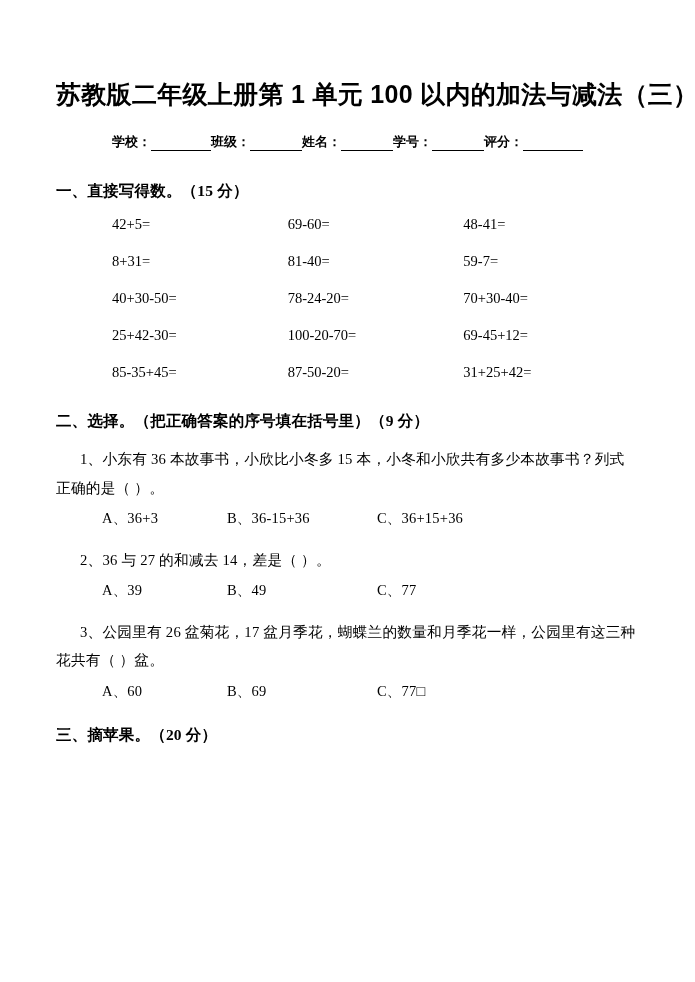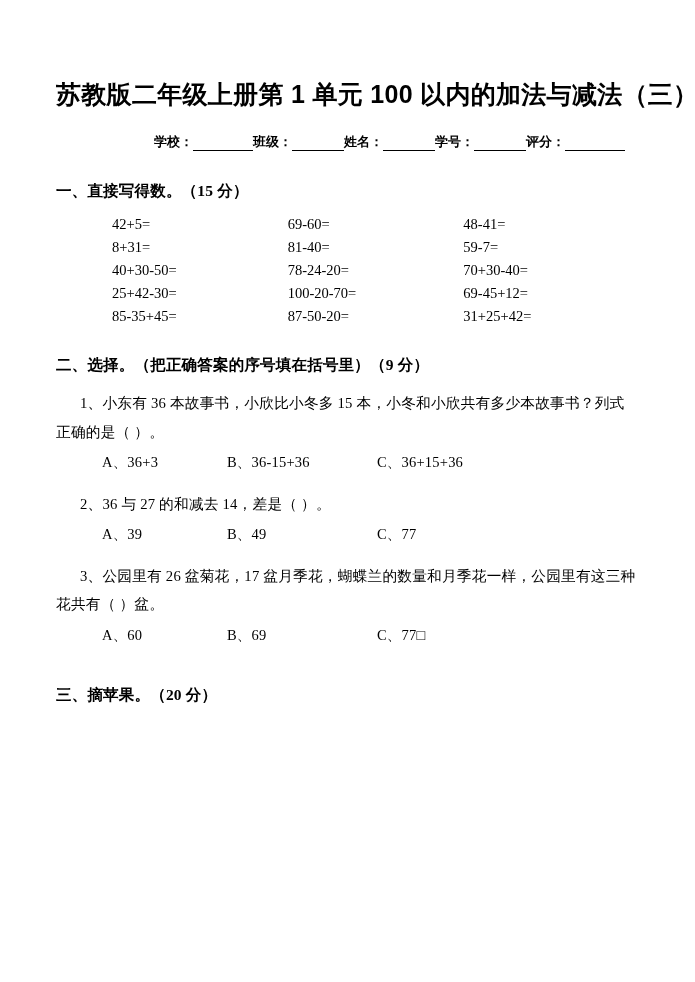--- a/index.html
+++ b/index.html
@@ -27,21 +27,21 @@
     font-weight: bold;
     font-size: 25px;
     text-align: center;
     letter-spacing: 0.3px;
     margin: 16px 0 0 0;
     white-space: nowrap;
   }
 
   .info-row {
     display: flex;
-    justify-content: flex-end;
+    justify-content: center;
     align-items: flex-end;
     margin: 22px 14px 0 14px;
     font-size: 13.5px;
     font-family: "Liberation Sans", sans-serif;
   }
   .info-item {
     display: flex;
     align-items: flex-end;
     white-space: nowrap;
   }
@@ -62,21 +62,21 @@
     font-weight: bold;
     font-size: 15.5px;
     margin: 30px 0 0 0;
     letter-spacing: 0.2px;
   }
 
   .calc-grid {
     margin: 14px 0 0 0;
     display: grid;
     grid-template-columns: 1fr 1fr 1fr;
-    row-gap: 6px;
+    row-gap: 20px;
     padding-left: 56px;
     font-size: 14.5px;
   }
   .calc-cell {
     white-space: nowrap;
   }
 
   .q-block {
     margin-top: 13px;
     font-size: 14.7px;
@@ -91,21 +91,21 @@
     padding-left: 46px;
     margin-top: 2px;
     font-size: 14.5px;
     letter-spacing: 0.2px;
   }
   .opt-a { width: 125px; }
   .opt-b { width: 150px; }
   .opt-c { width: 140px; }
 
   .section-title.last {
-    margin-top: 36px;
+    margin-top: 20px;
   }
 </style>
 </head>
 <body>
 
 <div class="page">
 
   <h1 class="doc-title">苏教版二年级上册第 1 单元 100 以内的加法与减法（三）</h1>
 
   <div class="info-row">

